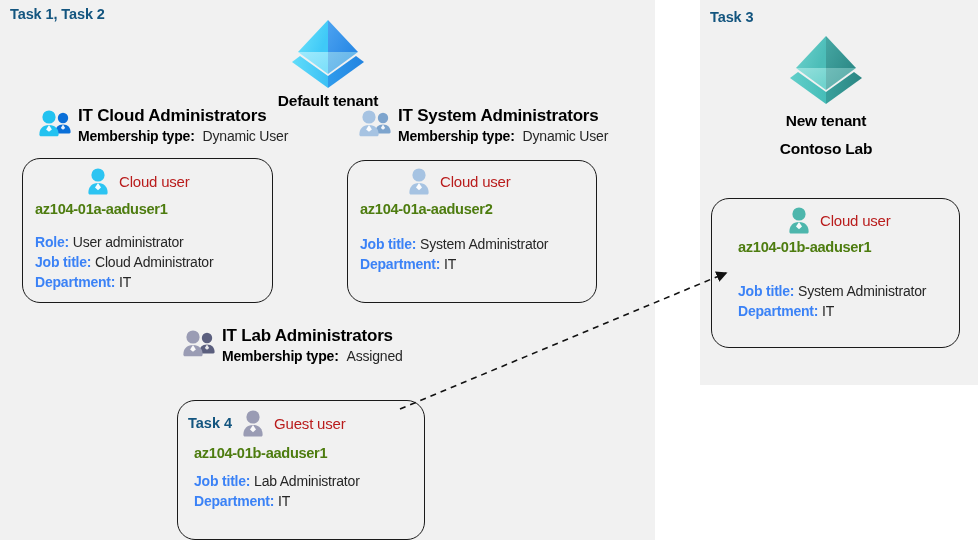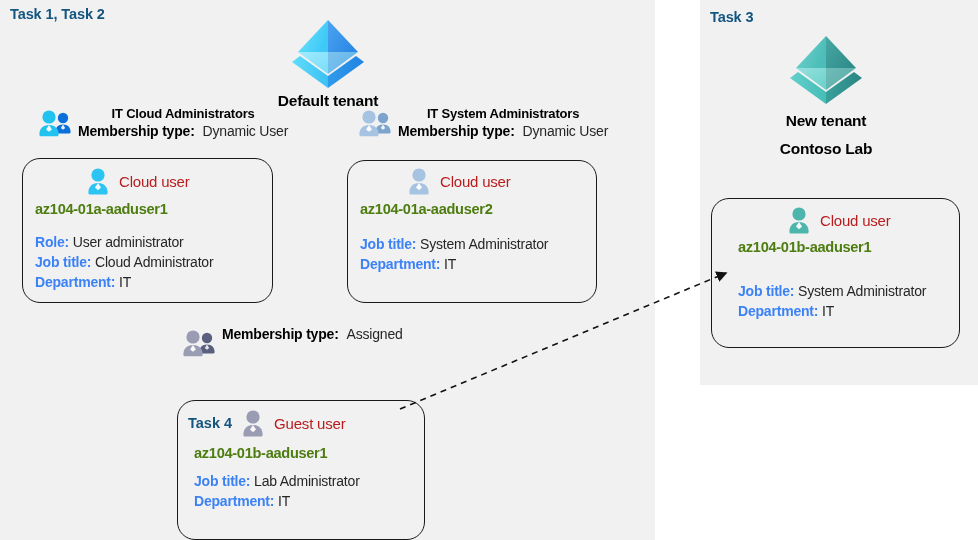--- a/index.html
+++ b/index.html
@@ -61,24 +61,23 @@
     position: absolute;
     display: flex;
     align-items: flex-start;
     gap: 6px;
     white-space: nowrap;
   }
   .group-icon { flex: 0 0 auto; margin-top: 4px; }
   .group-text { line-height: 1.32; }
   .group-name {
     font-weight: bold;
-    font-size: 13px;
+    font-size: 17px;
     color: #000000;
     letter-spacing: -0.2px;
-    text-align: center;
   }
   .group-meta {
     font-size: 14px;
     color: #262626;
     letter-spacing: -0.2px;
   }
   .group-meta b { color: #000; font-weight: bold; }
 
   #grp-cloud  { left: 38px;  top: 105px; }
   #grp-system { left: 358px; top: 105px; }
@@ -279,20 +278,21 @@
   <div class="group-header" id="grp-lab">
     <svg class="group-icon" width="34" height="30" viewBox="0 0 34 30">
       <circle cx="25" cy="9" r="5.2" fill="#5b5f7e"></circle>
       <path d="M25 15.5c-5 0-7.6 3.2-7.6 7.3 0 1.1 .4 1.6 1.3 1.6h12.6c.9 0 1.3-.5 1.3-1.6 0-4.1-2.6-7.3-7.6-7.3z" fill="#5b5f7e"></path>
       <path d="M25 15.5l-2.2 3.4 2.2 1.8 2.2-1.8z" fill="#ffffff" opacity="0.85"></path>
       <circle cx="11" cy="8" r="6.6" fill="#9a9cb4"></circle>
       <path d="M11 16c-6.3 0-9.6 4.1-9.6 9.2 0 1.4 .5 2 1.7 2h15.8c1.2 0 1.7-.6 1.7-2 0-5.1-3.3-9.2-9.6-9.2z" fill="#9a9cb4"></path>
       <path d="M11 16l-2.9 4.4 2.9 2.4 2.9-2.4z" fill="#ffffff" opacity="0.95"></path>
     </svg>
     <div class="group-text">
+      <div class="group-name">IT Lab Administrators</div>
       <div class="group-meta"><b>Membership type:</b><span class="head-gap"></span><span>Assigned</span></div>
     </div>
   </div>
 
   <div class="card" id="card-1">
     <div class="card-head">
       <svg width="26" height="28" viewBox="0 0 26 28">
         <circle cx="13" cy="8" r="6.6" fill="#2cc4f2"></circle>
         <path d="M13 16c-6.3 0-9.6 4.2-9.6 9.4 0 1.4 .5 2 1.7 2h15.8c1.2 0 1.7-.6 1.7-2 0-5.2-3.3-9.4-9.6-9.4z" fill="#2cc4f2"></path>
         <path d="M13 16l-3 4.6 3 2.6 3-2.6z" fill="#ffffff" opacity="0.95"></path>

